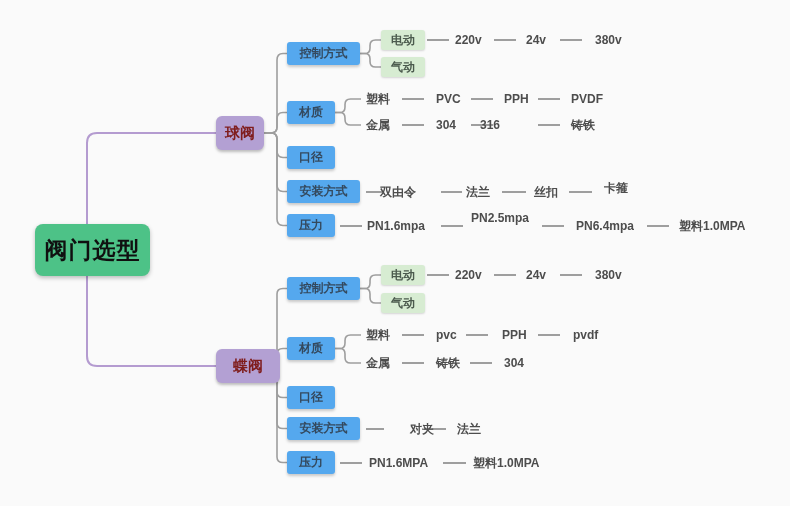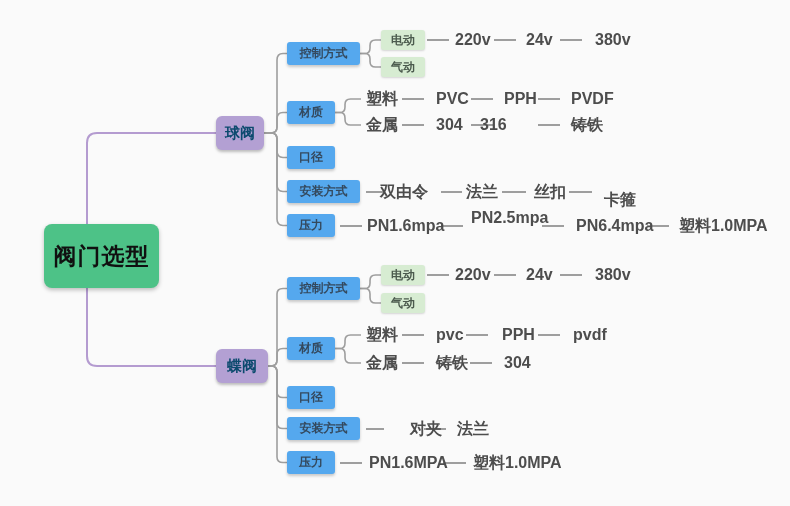--- a/index.html
+++ b/index.html
@@ -13,34 +13,34 @@
   .d{stroke:#9e9e9e;stroke-width:2;}
   .node{
     position:absolute;display:flex;align-items:center;justify-content:center;
     font-weight:bold;box-sizing:border-box;white-space:nowrap;z-index:2;
   }
   .root{
     background:#4dc287;color:#101010;font-size:23px;border-radius:8px;
     box-shadow:0 2px 4px rgba(0,0,0,.25);letter-spacing:1px;
   }
   .branch{
-    background:#b3a0d3;color:#0c4a6e;font-size:15px;border-radius:6px;
+    background:#b3a0d3;color:#7f1d1d;font-size:15px;border-radius:6px;
     box-shadow:0 2px 3px rgba(0,0,0,.25);
   }
   .cat{
     background:#55a8ee;color:#34495e;font-size:12px;border-radius:3px;
     box-shadow:0 2px 3px rgba(0,0,0,.2);
     text-align:center;
   }
   .opt{
     background:#d7ecd2;color:#4c5b4e;font-size:12px;border-radius:3px;
     box-shadow:0 1px 2px rgba(0,0,0,.15);
   }
   .leaf{
-    position:absolute;font-size:16px;font-weight:bold;color:#4d4d4d;
+    position:absolute;font-size:12px;font-weight:bold;color:#4d4d4d;
     line-height:16px;white-space:nowrap;z-index:2;
   }
 </style>
 </head>
 <body>
 
 <div class="canvas">
 
   <svg class="lines">
     <g>
@@ -109,21 +109,21 @@
       <line class="d" x1="470" y1="363" x2="492" y2="363"></line>
 
       <line class="d" x1="366" y1="429" x2="384" y2="429"></line>
       <line class="d" x1="424" y1="429" x2="446" y2="429"></line>
 
       <line class="d" x1="340" y1="463" x2="362" y2="463"></line>
       <line class="d" x1="443" y1="463" x2="466" y2="463"></line>
     </g>
   </svg>
 
-  <div class="node root" style="left:44px;top:224px;width:115px;height:64px">阀门选型</div>
+  <div class="node root" style="left:35px;top:224px;width:115px;height:52px">阀门选型</div>
 
   <div class="node branch" style="left:216px;top:116px;width:48px;height:34px">球阀</div>
   <div class="node cat" style="left:287px;top:42px;width:73px;height:23px">控制方式</div>
   <div class="node opt" style="left:381px;top:30px;width:44px;height:20px">电动</div>
   <div class="node opt" style="left:381px;top:57px;width:44px;height:20px">气动</div>
   <span class="leaf" style="left:455px;top:32px">220v</span>
   <span class="leaf" style="left:526px;top:32px">24v</span>
   <span class="leaf" style="left:595px;top:32px">380v</span>
 
   <div class="node cat" style="left:287px;top:101px;width:48px;height:23px">材质</div>
@@ -135,29 +135,29 @@
   <span class="leaf" style="left:436px;top:117px">304</span>
   <span class="leaf" style="left:480px;top:117px">316</span>
   <span class="leaf" style="left:571px;top:117px">铸铁</span>
 
   <div class="node cat" style="left:287px;top:146px;width:48px;height:23px">口径</div>
 
   <div class="node cat" style="left:287px;top:180px;width:73px;height:23px">安装方式</div>
   <span class="leaf" style="left:380px;top:184px">双由令</span>
   <span class="leaf" style="left:466px;top:184px">法兰</span>
   <span class="leaf" style="left:534px;top:184px">丝扣</span>
-  <span class="leaf" style="left:604px;top:192px">卡箍</span>
+  <span class="leaf" style="left:604px;top:180px">卡箍</span>
 
   <div class="node cat" style="left:287px;top:214px;width:48px;height:23px">压力</div>
   <span class="leaf" style="left:367px;top:218px">PN1.6mpa</span>
   <span class="leaf" style="left:471px;top:210px">PN2.5mpa</span>
   <span class="leaf" style="left:576px;top:218px">PN6.4mpa</span>
   <span class="leaf" style="left:679px;top:218px">塑料1.0MPA</span>
 
-  <div class="node branch" style="left:216px;top:349px;width:52px;height:34px">蝶阀</div>
+  <div class="node branch" style="left:216px;top:349px;width:64px;height:34px">蝶阀</div>
   <div class="node cat" style="left:287px;top:277px;width:73px;height:23px">控制方式</div>
   <div class="node opt" style="left:381px;top:265px;width:44px;height:20px">电动</div>
   <div class="node opt" style="left:381px;top:293px;width:44px;height:20px">气动</div>
   <span class="leaf" style="left:455px;top:267px">220v</span>
   <span class="leaf" style="left:526px;top:267px">24v</span>
   <span class="leaf" style="left:595px;top:267px">380v</span>
 
   <div class="node cat" style="left:287px;top:337px;width:48px;height:23px">材质</div>
   <span class="leaf" style="left:366px;top:327px">塑料</span>
   <span class="leaf" style="left:436px;top:327px">pvc</span>

